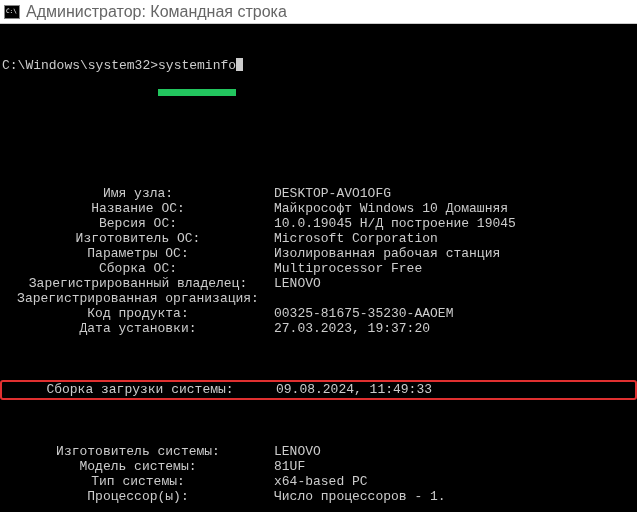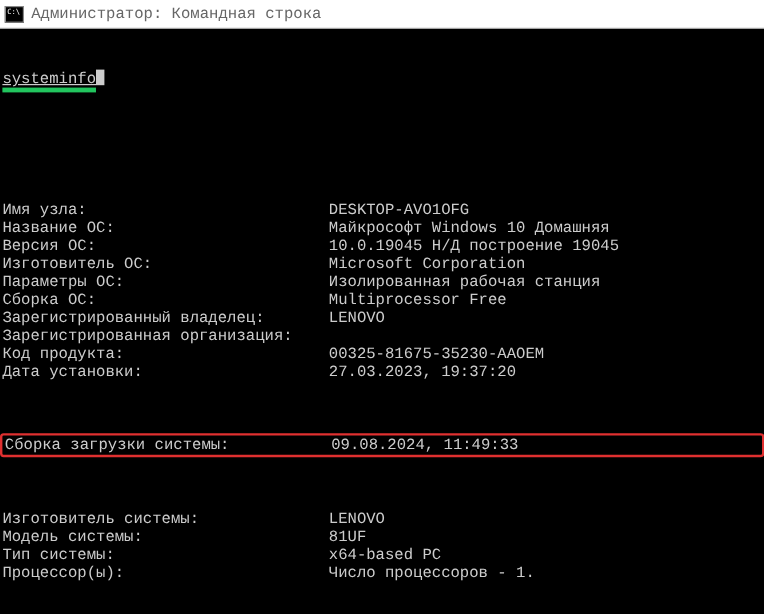--- a/index.html
+++ b/index.html
@@ -12,22 +12,22 @@
     height: 512px;
     overflow: hidden;
   }
   .titlebar {
     background: #fff;
     color: #666;
     height: 24px;
     display: flex;
     align-items: center;
     padding: 0 4px;
-    font-family: Liberation Mono, monospace;
-    font-size: 13px;
+    font-family: Liberation Sans, sans-serif;
+    font-size: 16px;
     border-bottom: 1px solid #ccc;
   }
   .title-icon {
     width: 16px;
     height: 14px;
     background: #000;
     margin-right: 6px;
     border: 1px solid #888;
     position: relative;
   }
@@ -41,27 +41,26 @@
     font-family: monospace;
   }
   .terminal {
     background: #000;
     color: #ccc;
     padding: 4px 2px;
     line-height: 15px;
     white-space: pre;
   }
   .row { display: flex; }
-  .label { width: 272px; flex-shrink: 0; }
+  .label { width: 272px; flex-shrink: 0; text-align: center; }
   .value { }
   .underline-red {
-    border-bottom: 4px solid #22c55e;
-    padding-bottom: 0;
+    border-bottom: 7px solid #22c55e;
+    padding-bottom: 16px;
     display: inline-block;
-    text-decoration: underline;
   }
   .highlight-row {
     border: 2px solid #e03030;
     border-radius: 3px;
     margin: -1px -2px;
     padding: 0 2px 1px 2px;
     display: flex;
   }
   .cursor {
     display: inline-block;
@@ -76,21 +75,21 @@
 </head>
 <body>
 
 <div class="titlebar">
   <span class="title-icon"></span>
   <span>Администратор: Командная строка</span>
 </div>
 
 <div class="terminal">
   <div class="row">
-    <span class="underline-red">systeminfo</span><span class="cursor"></span>
+    <span>C:\Windows\system32&gt;</span><span class="underline-red">systeminfo</span><span class="cursor"></span>
   </div>
   <div class="blank"></div>
 
   <div id="block1"><div class="row"><span class="label">Имя узла:</span><span class="value">DESKTOP-AVO1OFG</span></div><div class="row"><span class="label">Название ОС:</span><span class="value">Майкрософт Windows 10 Домашняя</span></div><div class="row"><span class="label">Версия ОС:</span><span class="value">10.0.19045 Н/Д построение 19045</span></div><div class="row"><span class="label">Изготовитель ОС:</span><span class="value">Microsoft Corporation</span></div><div class="row"><span class="label">Параметры ОС:</span><span class="value">Изолированная рабочая станция</span></div><div class="row"><span class="label">Сборка ОС:</span><span class="value">Multiprocessor Free</span></div><div class="row"><span class="label">Зарегистрированный владелец:</span><span class="value">LENOVO</span></div><div class="row"><span class="label">Зарегистрированная организация:</span><span class="value"></span></div><div class="row"><span class="label">Код продукта:</span><span class="value">00325-81675-35230-AAOEM</span></div><div class="row"><span class="label">Дата установки:</span><span class="value">27.03.2023, 19:37:20</span></div></div>
 
   <div class="highlight-row">
     <span class="label">Сборка загрузки системы:</span><span class="value">09.08.2024, 11:49:33</span>
   </div>
 
   <div id="block2"><div class="row"><span class="label">Изготовитель системы:</span><span class="value">LENOVO</span></div><div class="row"><span class="label">Модель системы:</span><span class="value">81UF</span></div><div class="row"><span class="label">Тип системы:</span><span class="value">x64-based PC</span></div><div class="row"><span class="label">Процессор(ы):</span><span class="value">Число процессоров - 1.</span></div></div>

